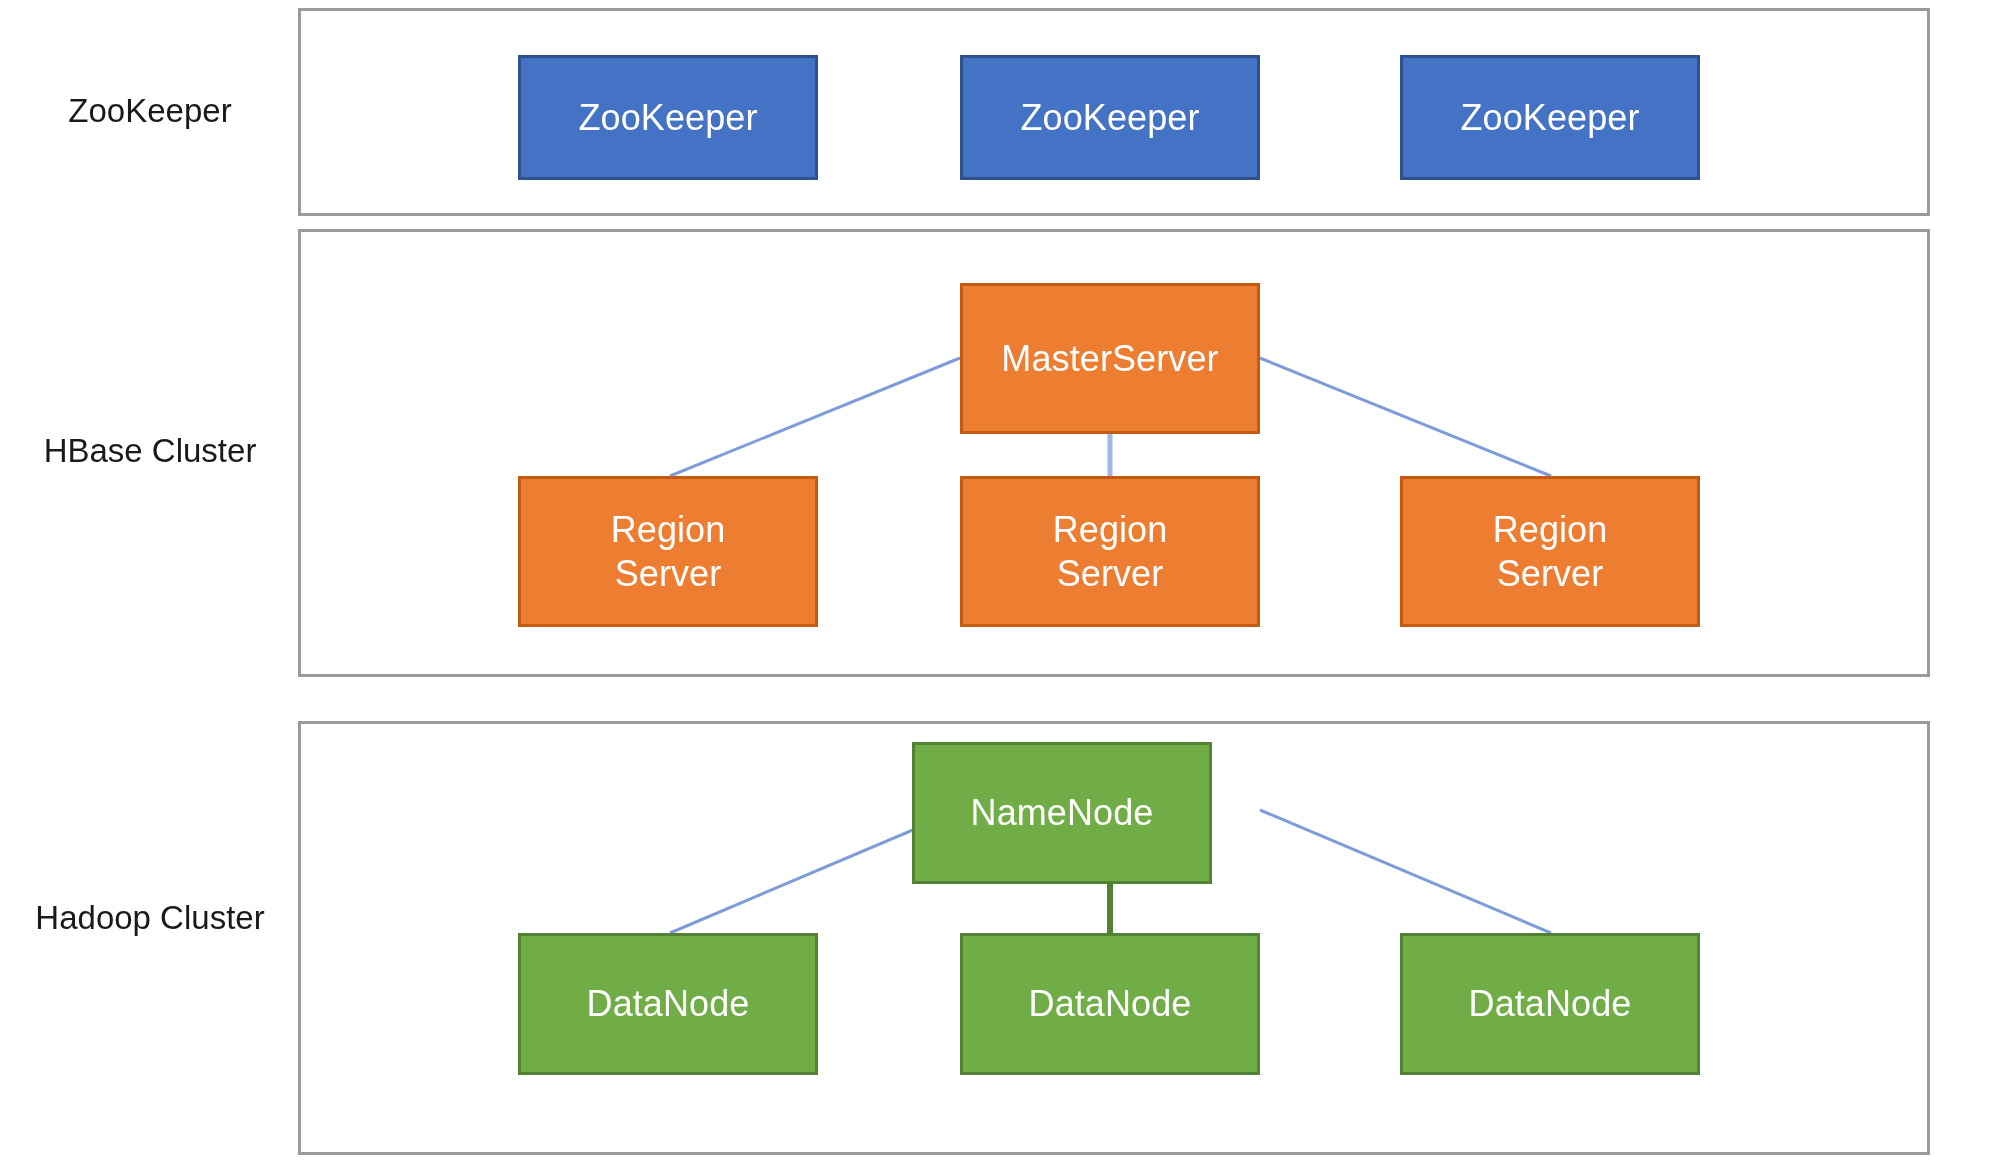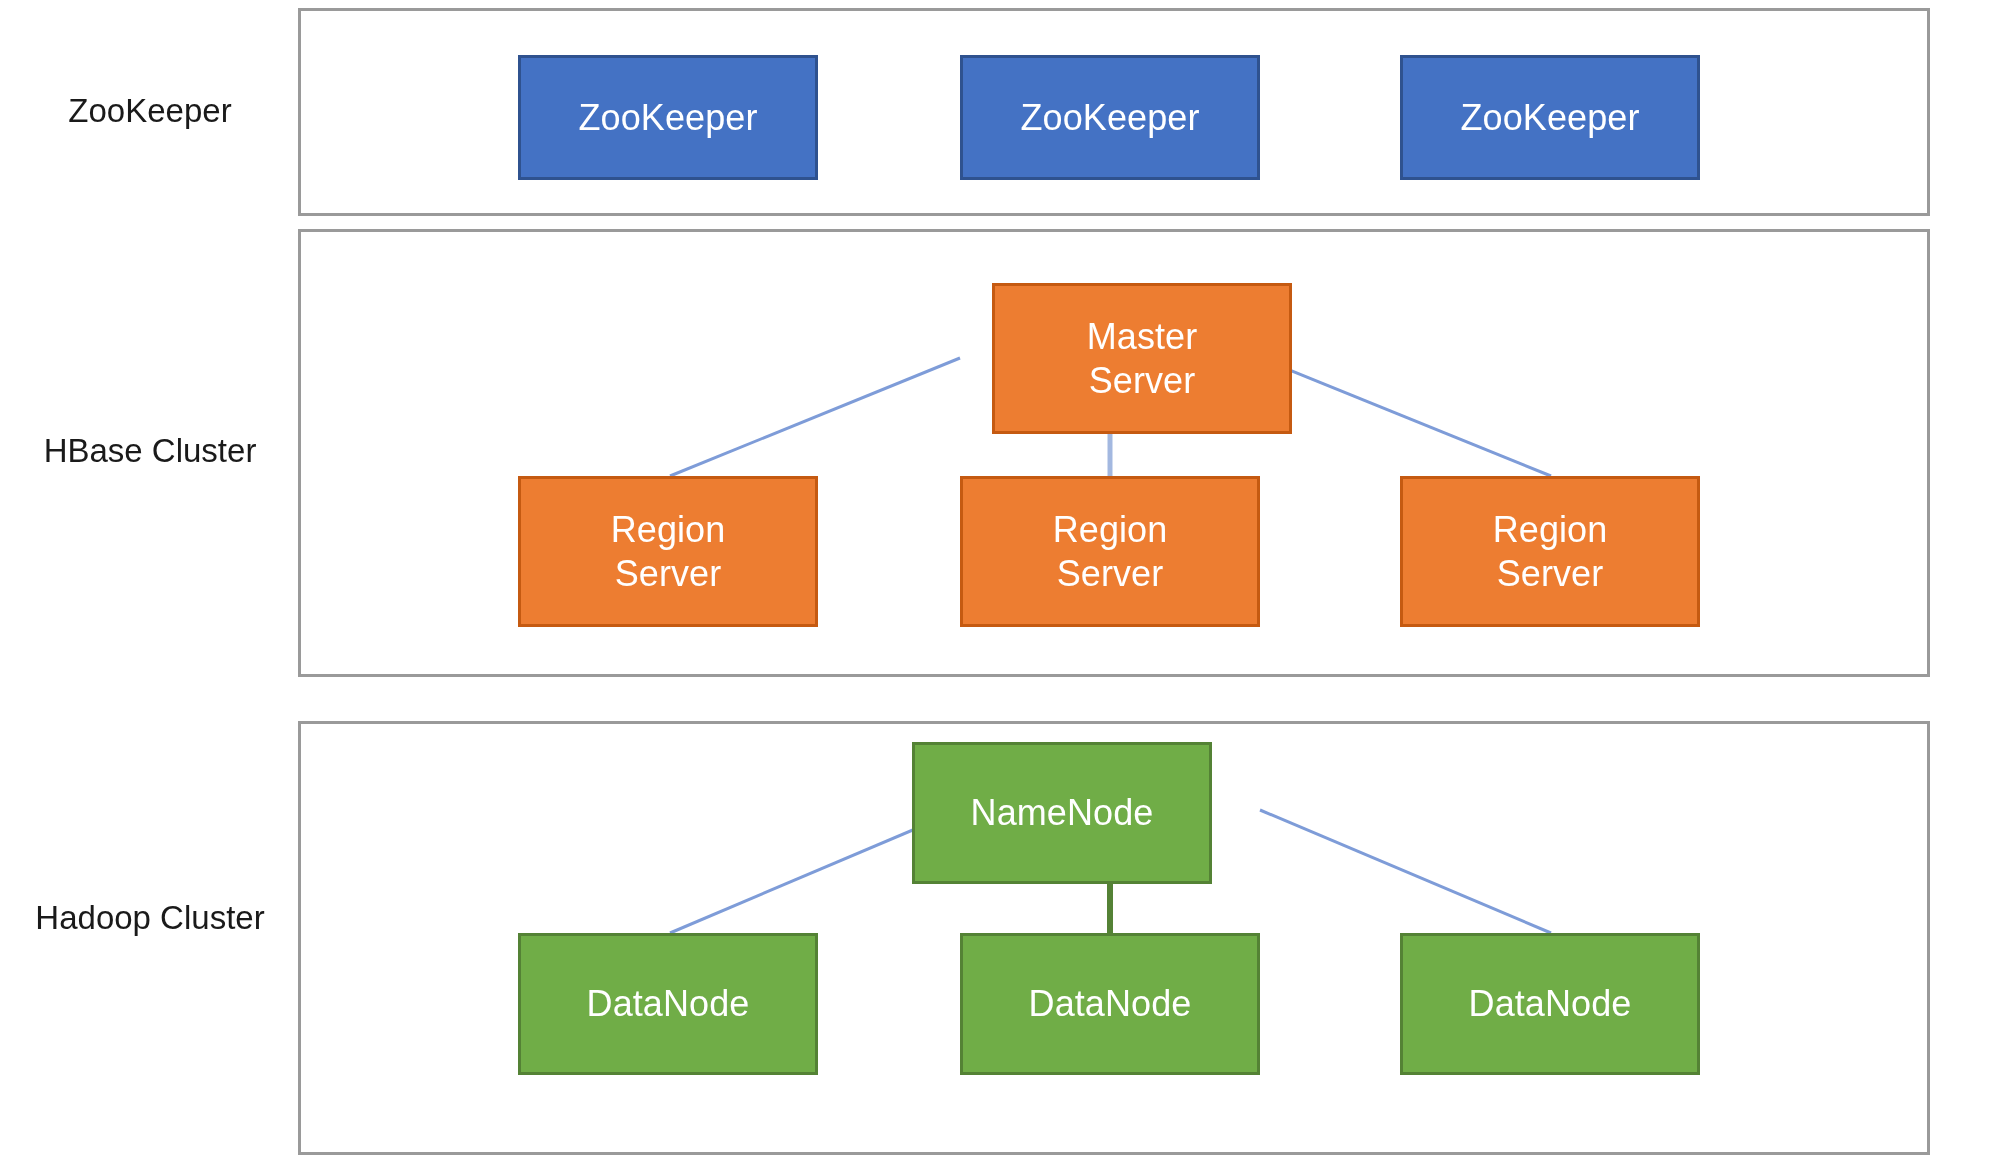--- a/index.html
+++ b/index.html
@@ -118,21 +118,21 @@
   </div>
 
   <div class="node zookeeper" style="left:960px; top:55px; width:300px; height:125px;">
     <span class="node-label">ZooKeeper</span>
   </div>
 
   <div class="node zookeeper" style="left:1400px; top:55px; width:300px; height:125px;">
     <span class="node-label">ZooKeeper</span>
   </div>
 
-  <div class="node hbase" style="left:960px; top:283px; width:300px; height:151px; flex-direction:column;margin-left:32px;">
+  <div class="node hbase" style="left:960px; top:283px; width:300px; height:151px; flex-direction:row;">
     <span class="node-label">Master</span>
     <span class="node-label">Server</span>
   </div>
 
   <div class="node hbase" style="left:518px; top:476px; width:300px; height:151px; flex-direction:column;">
     <span class="node-label">Region</span>
     <span class="node-label">Server</span>
   </div>
 
   <div class="node hbase" style="left:960px; top:476px; width:300px; height:151px; flex-direction:column;">

